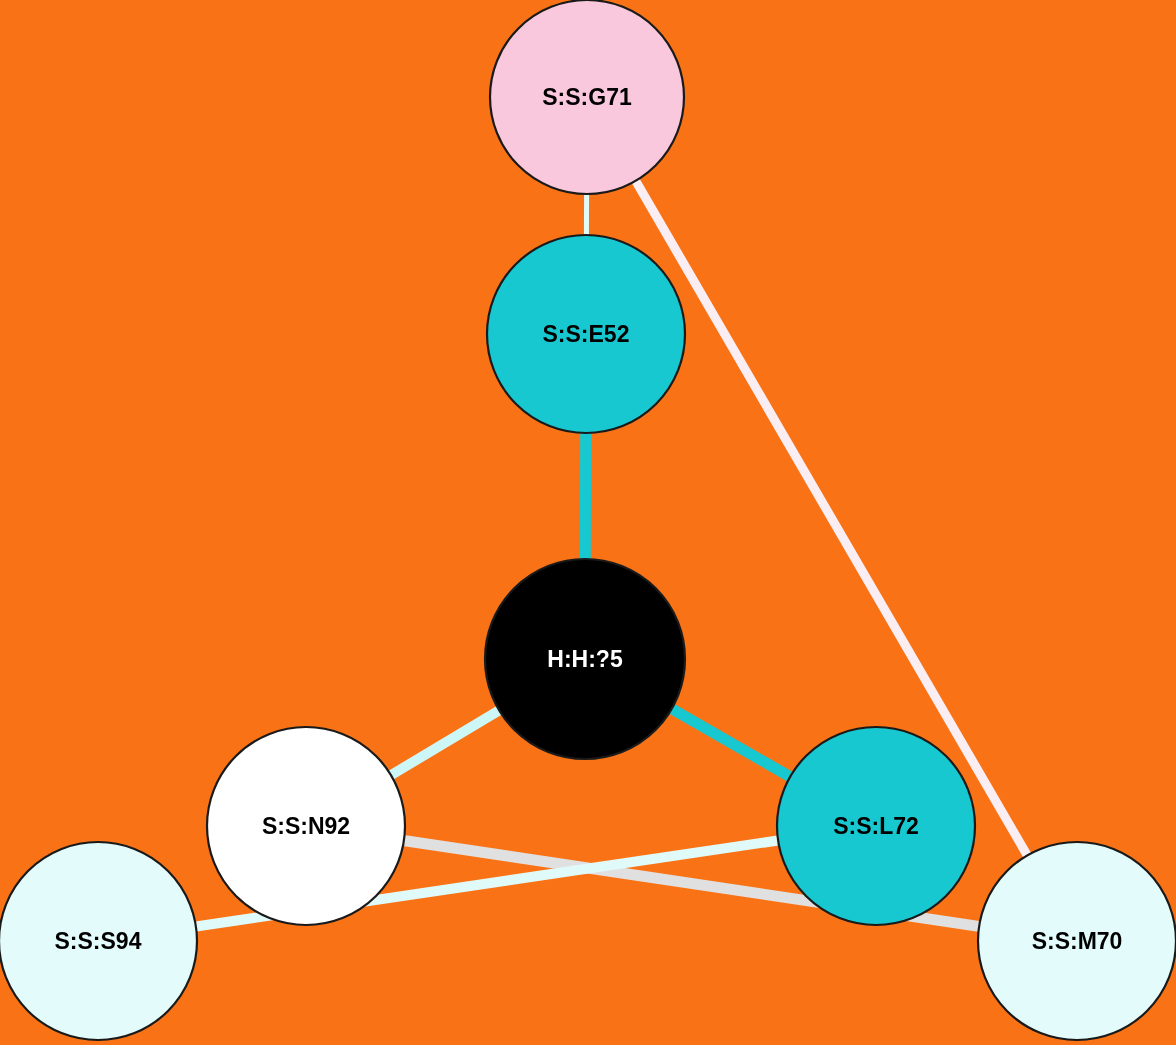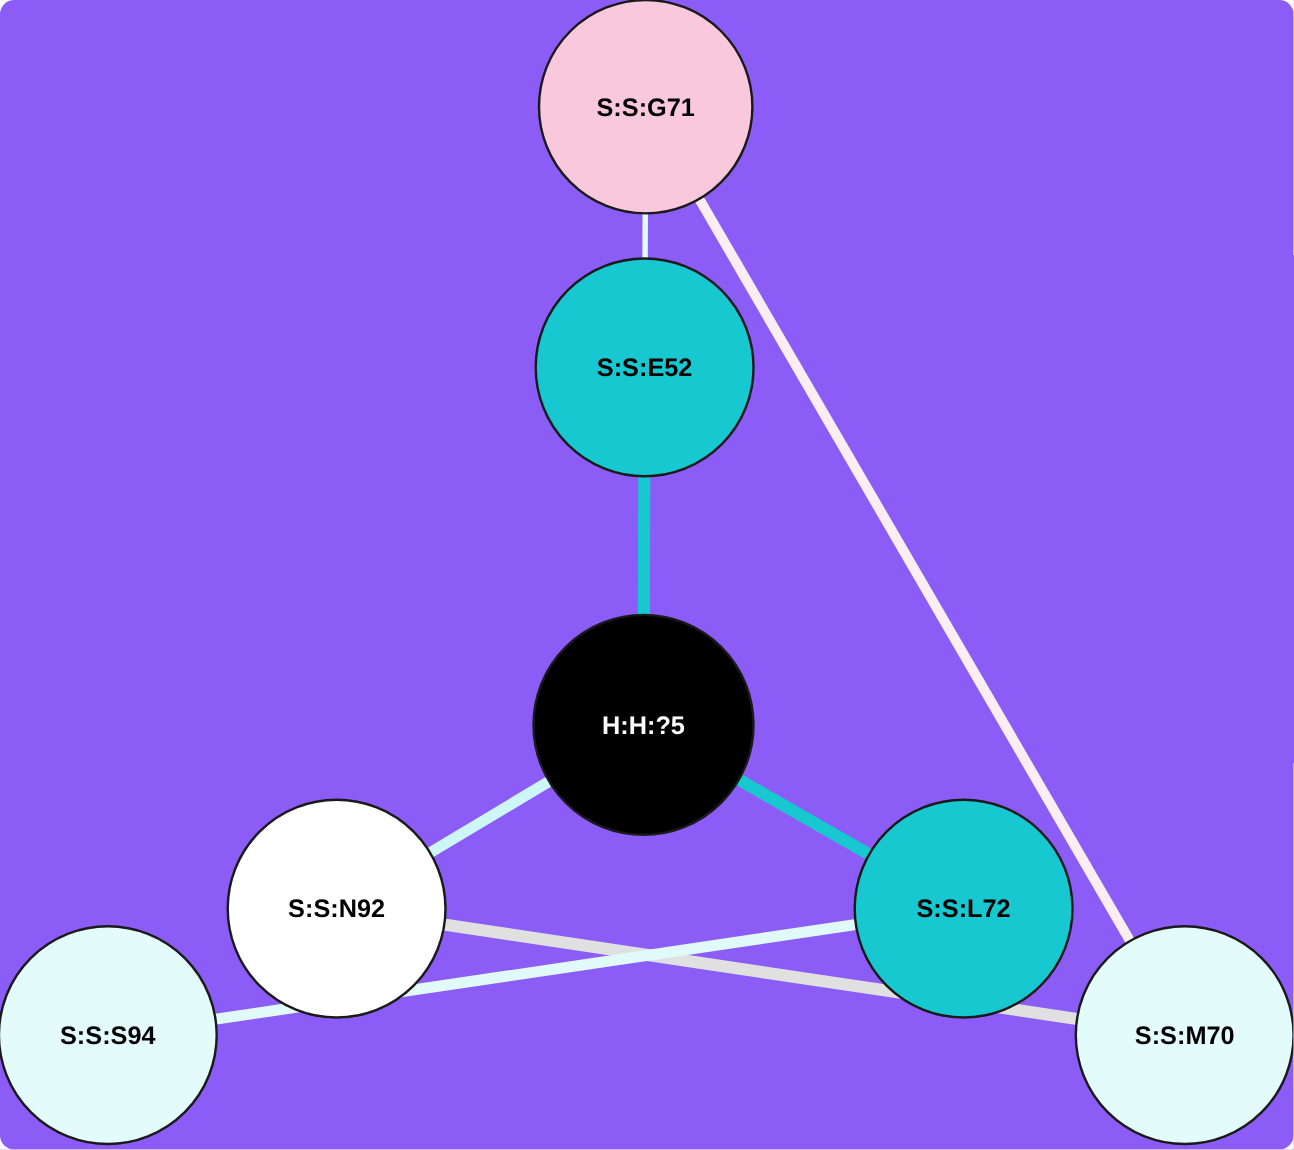--- a/index.html
+++ b/index.html
@@ -8,23 +8,22 @@
     padding: 0;
     background: #ffffff;
   }
   body {
     font-family: "Liberation Sans", sans-serif;
   }
   #graph-canvas {
     position: relative;
     width: 1176px;
     height: 1045px;
-    background: #8b5cf6;
+    background: #f97316;
     overflow: hidden;
-    border-radius: 13px;
   }
   #graph-svg {
     position: absolute;
     top: 0;
     left: 0;
     width: 1176px;
     height: 1045px;
   }
   .node-circle {
     stroke: #1a1a1a;

